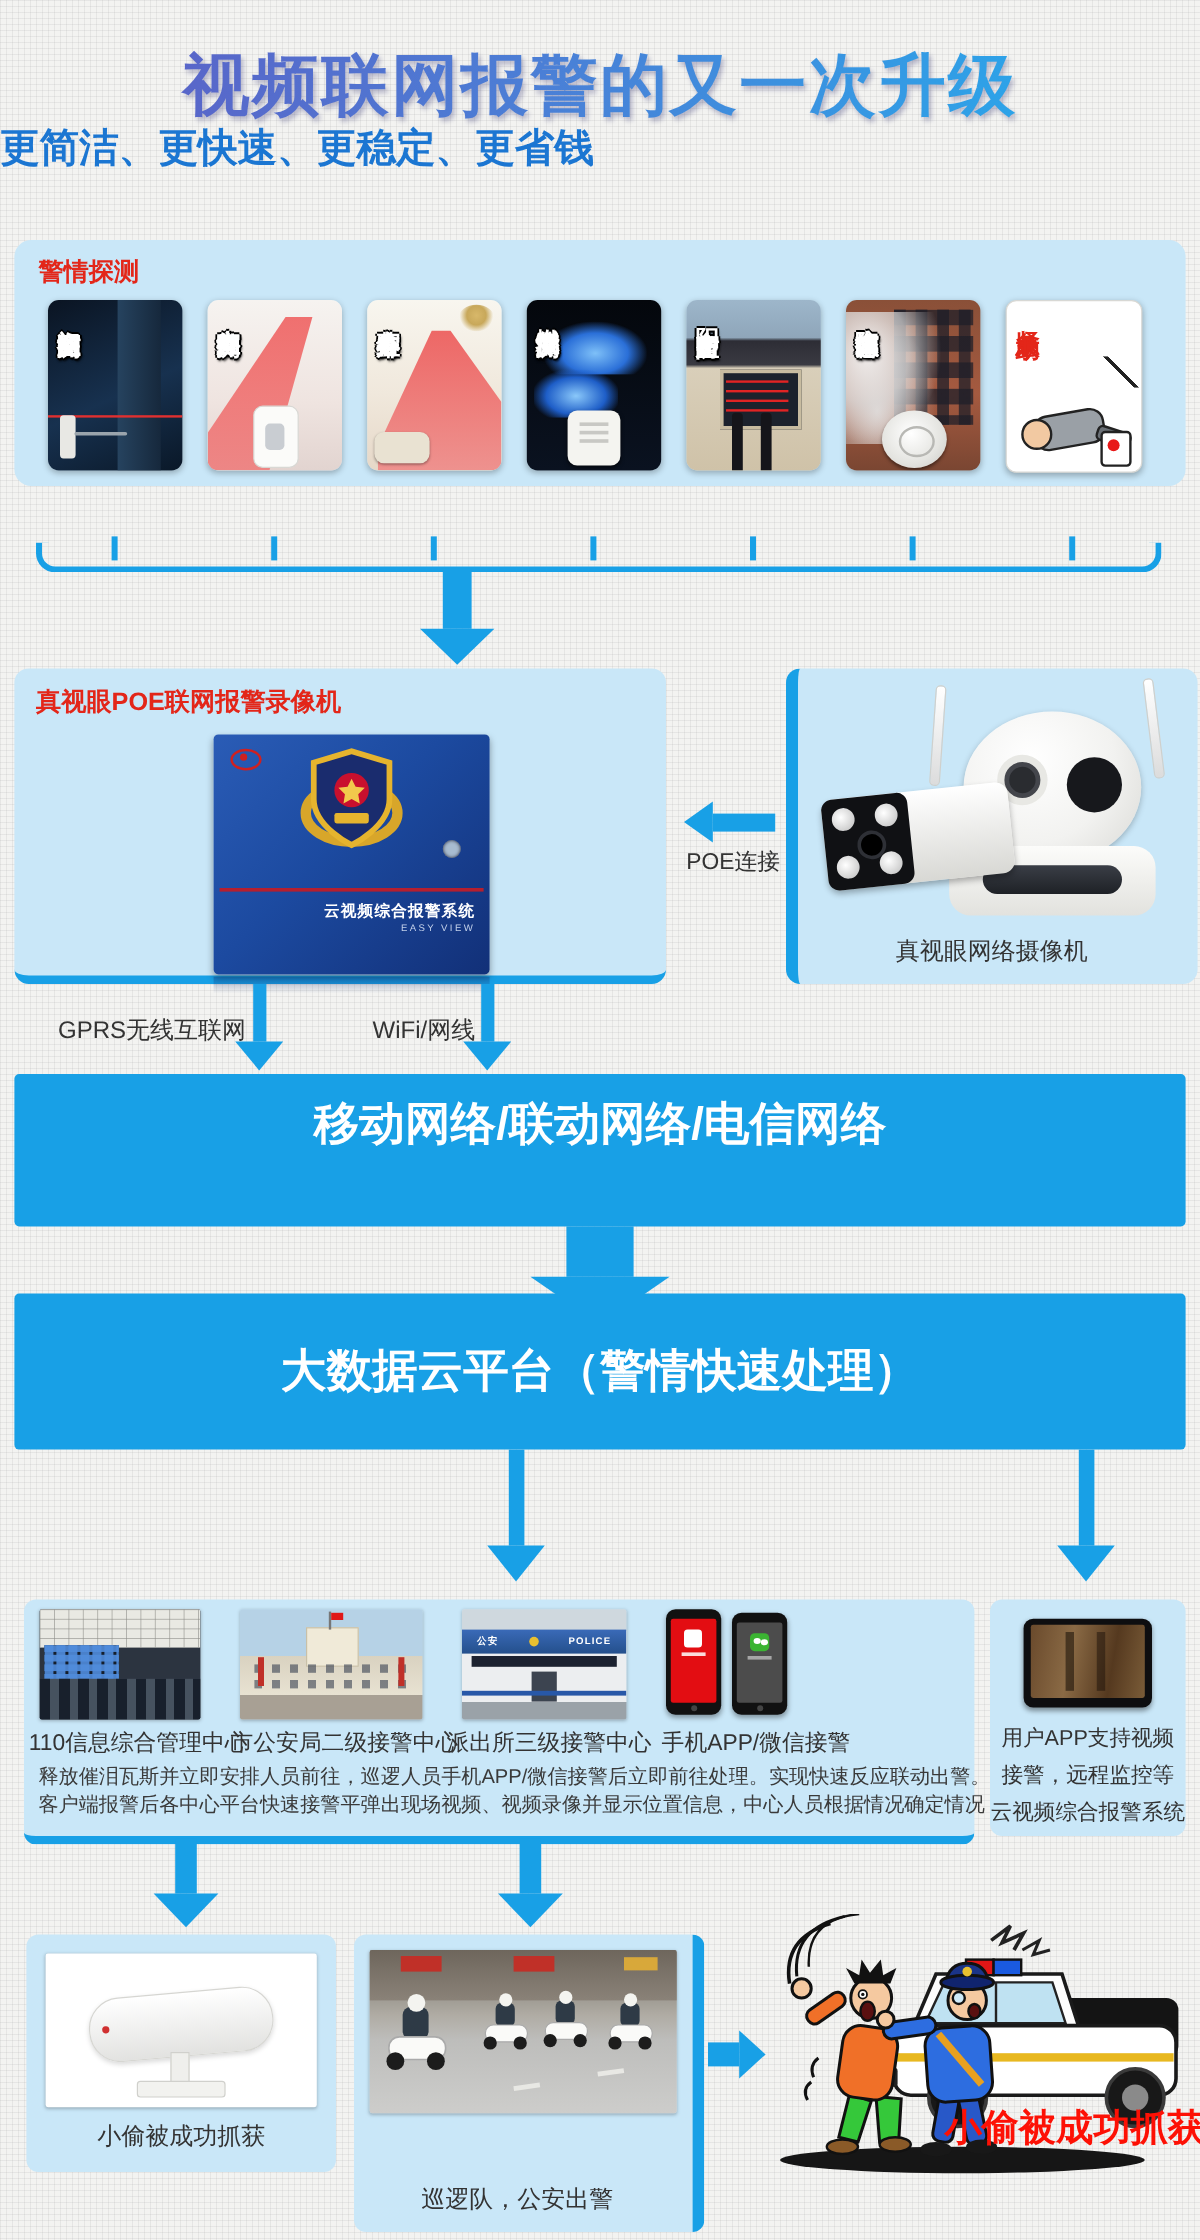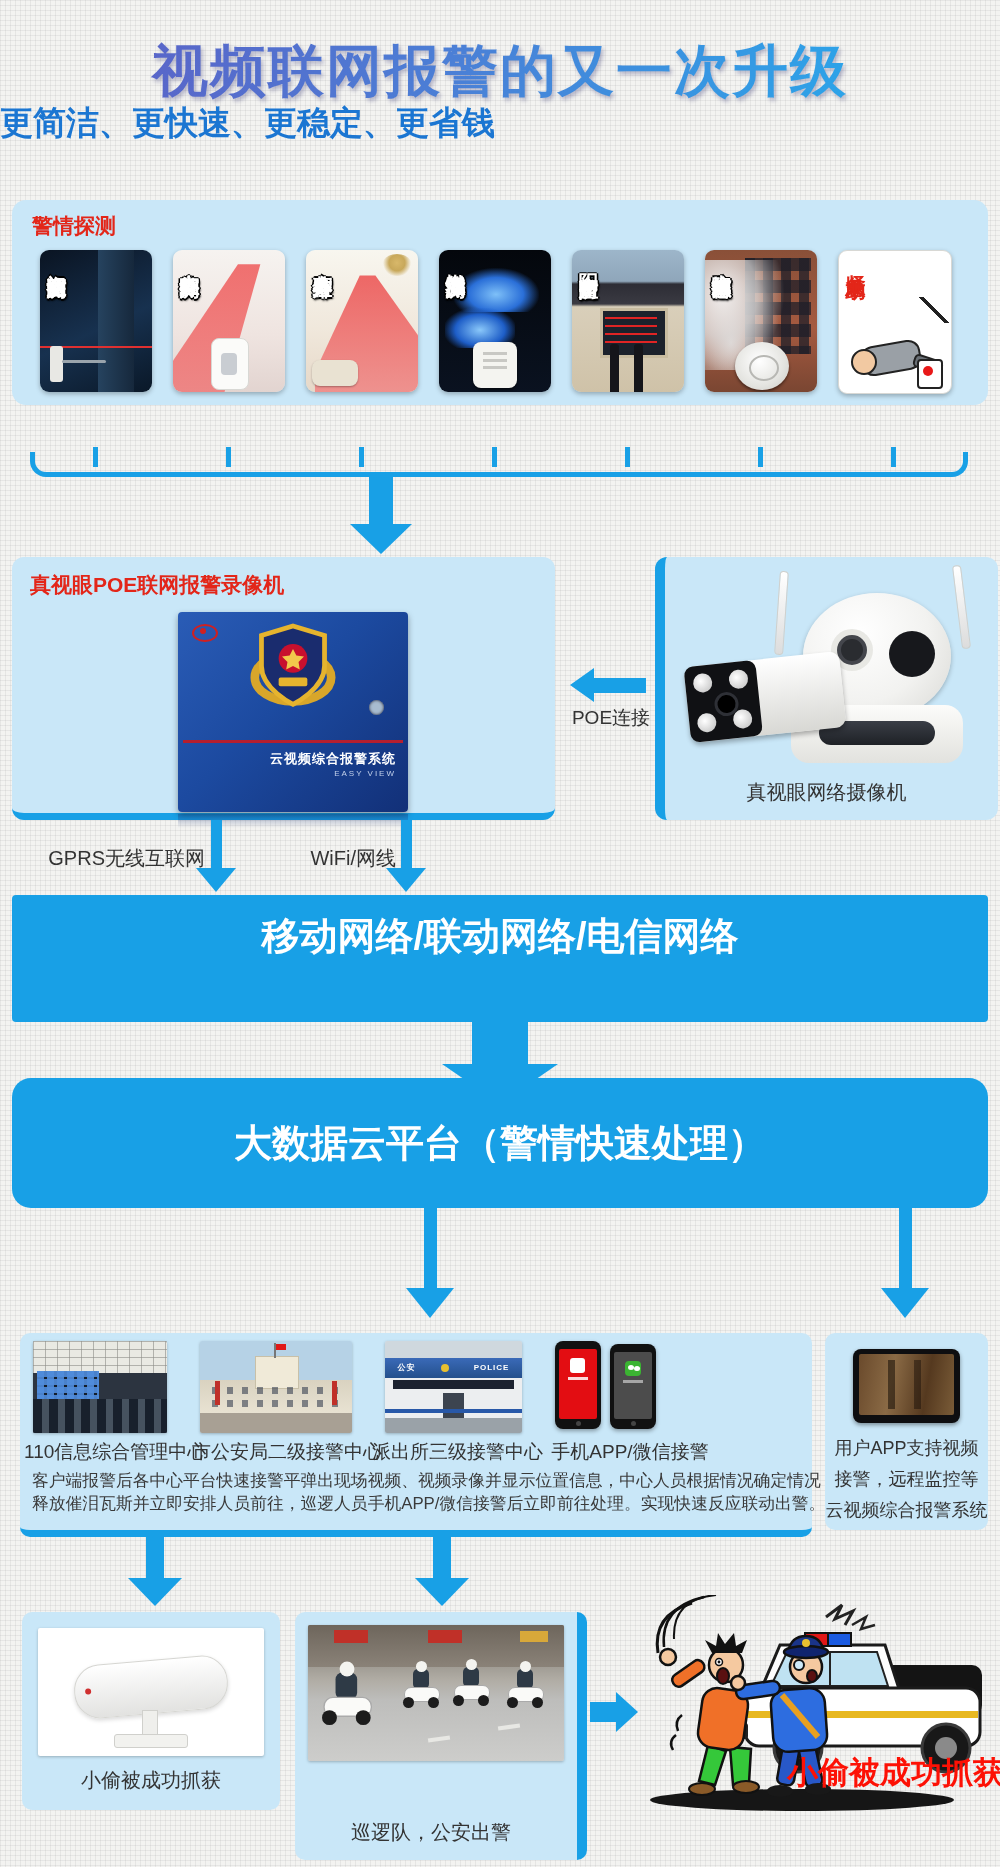--- a/index.html
+++ b/index.html
@@ -297,21 +297,21 @@
   <div class="abs lbl" style="left:40px;top:845px;width:165px;text-align:right;font-size:20px;">GPRS无线互联网</div>
   <div class="abs lbl" style="left:250px;top:845px;width:146px;text-align:right;font-size:20px;">WiFi/网线</div>
 
   <div class="abs banner" style="top:895px;height:127px;">
     <div style="margin-top:16px;font-size:38px;font-weight:bold;">移动网络/联动网络/电信网络</div>
   </div>
 
   <div class="abs accent" style="left:472px;top:1022px;width:56px;height:42px;"></div>
   <div class="abs tri-down" style="left:442px;top:1064px;border-left:58px solid transparent;border-right:58px solid transparent;border-top:40px solid #18a0e6;"></div>
 
-  <div class="abs banner" style="top:1078px;height:130px;border-radius:19px;">
+  <div class="abs banner" style="top:1078px;height:130px;">
     <div style="line-height:130px;font-size:38px;font-weight:bold;">大数据云平台（警情快速处理）</div>
   </div>
 
   <div class="abs accent" style="left:424px;top:1208px;width:13px;height:80px;"></div>
   <div class="abs tri-down" style="left:406px;top:1288px;border-left:24px solid transparent;border-right:24px solid transparent;border-top:30px solid #18a0e6;"></div>
   <div class="abs accent" style="left:899px;top:1208px;width:13px;height:80px;"></div>
   <div class="abs tri-down" style="left:881px;top:1288px;border-left:24px solid transparent;border-right:24px solid transparent;border-top:30px solid #18a0e6;"></div>
 
   <div class="abs panel" style="left:20px;top:1333px;width:792px;height:197px;border-bottom:7px solid #18a0e6;border-radius:10px;">
     <div class="imgbox img-110" style="left:13px;top:8px;width:134px;height:92px;">
@@ -352,22 +352,22 @@
           </div>
           <div class="tx"></div>
         </div>
         <div class="dot"></div>
     </div>
     <div class="abs lbl center" style="left:4px;top:106px;width:168px;">110信息综合管理中心</div>
     <div class="abs lbl center" style="left:172px;top:106px;width:172px;">市公安局二级接警中心</div>
     <div class="abs lbl center" style="left:352px;top:106px;width:166px;">派出所三级接警中心</div>
     <div class="abs lbl center" style="left:520px;top:106px;width:180px;">手机APP/微信接警</div>
     <div class="abs" style="left:12px;top:136px;width:772px;font-size:16.8px;color:#3a3a3a;line-height:23px;white-space:nowrap;">
+      <div>释放催泪瓦斯并立即安排人员前往，巡逻人员手机APP/微信接警后立即前往处理。实现快速反应联动出警。</div>
       <div>客户端报警后各中心平台快速接警平弹出现场视频、视频录像并显示位置信息，中心人员根据情况确定情况</div>
-      <div>释放催泪瓦斯并立即安排人员前往，巡逻人员手机APP/微信接警后立即前往处理。实现快速反应联动出警。</div>
     </div>
   </div>
 
   <div class="abs panel" style="left:825px;top:1333px;width:163px;height:197px;border-radius:10px;">
     <div class="tablet" style="left:28px;top:16px;width:107px;height:74px;">
       <div class="scr">
           <i></i>
         </div>
     </div>
     <div class="abs center" style="left:0;top:100px;width:163px;font-size:18px;color:#333;line-height:31px;">

